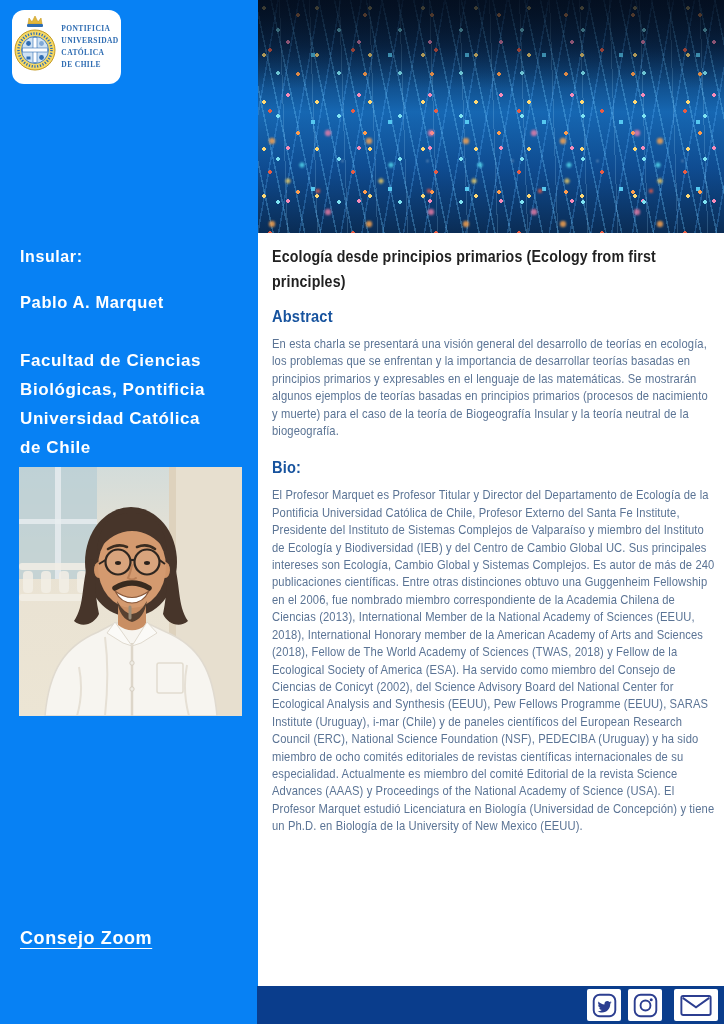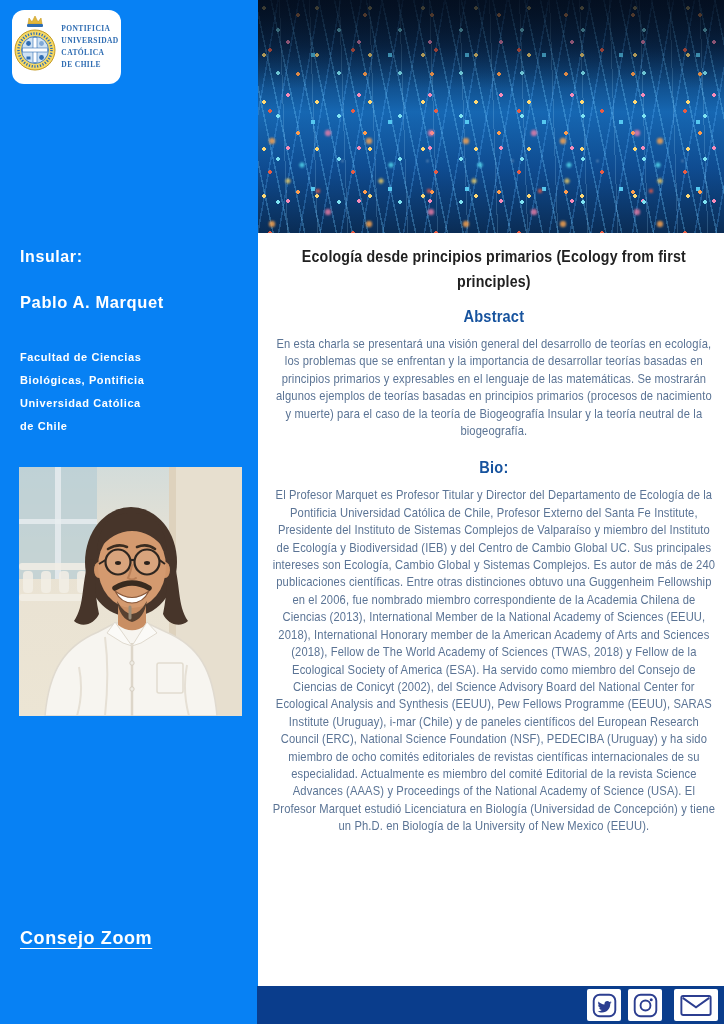--- a/index.html
+++ b/index.html
@@ -53,28 +53,28 @@
       radial-gradient(circle 3px at 86px 40px, rgba(255,255,255,.8) 60%, transparent 70%);
     background-size:97px 83px,89px 91px,103px 79px,93px 97px,111px 89px,85px 77px;}
   
   .banner{position:absolute;left:0;top:103px;width:297px;height:75px;background:#17498F;z-index:3;
     display:flex;align-items:center;}
   .banner .banner-title{color:#ffffff;font-weight:bold;font-size:30px;letter-spacing:.5px;padding-left:16px;white-space:nowrap;}
   
   .side-text{position:absolute;color:#ffffff;font-weight:bold;letter-spacing:.6px;white-space:pre-line;z-index:2;}
   .presenta{left:20px;top:248px;font-size:16px;}
   .speaker{left:20px;top:293px;font-size:16.5px;}
-  .affiliation{left:20px;top:346px;font-size:11px;line-height:23px;width:230px;}
+  .affiliation{left:20px;top:346px;font-size:17px;line-height:29px;width:230px;}
   .details{left:20px;top:779px;font-size:17px;line-height:24px;width:230px;}
   .zoomlink{left:20px;top:928px;font-size:18px;text-decoration:underline;text-underline-offset:4px;cursor:pointer;color:#ffffff;}
   
   .photo{position:absolute;left:19px;top:467px;width:223px;height:249px;z-index:2;overflow:hidden;}
   
   .main{position:absolute;left:258px;top:233px;width:466px;height:753px;background:#ffffff;
-    padding:11px 0 0 14px;box-sizing:border-box;text-align:center;}
+    padding:11px 0 0 14px;box-sizing:border-box;}
   .squeeze{transform:scaleX(.86);transform-origin:0 0;width:516px;}
   .talk-title{font-size:16.5px;font-weight:bold;color:#212121;line-height:25px;letter-spacing:.2px;}
   .section-heading{font-size:17px;font-weight:bold;color:#17539E;letter-spacing:.2px;margin-top:12px;line-height:22px;}
   .body-copy{font-size:13px;color:#5B7495;line-height:17.4px;letter-spacing:.15px;margin-top:7px;width:516px;}
   .bio-heading{margin-top:18px;}
   
   .footer{position:absolute;left:257px;top:986px;width:467px;height:38px;background:#0A3D8C;z-index:2;}
   .social-tile{position:absolute;top:3px;height:32px;background:#ffffff;border-radius:2px;
     display:flex;align-items:center;justify-content:center;cursor:pointer;}
   .tile-tw{right:103px;width:34px;}

